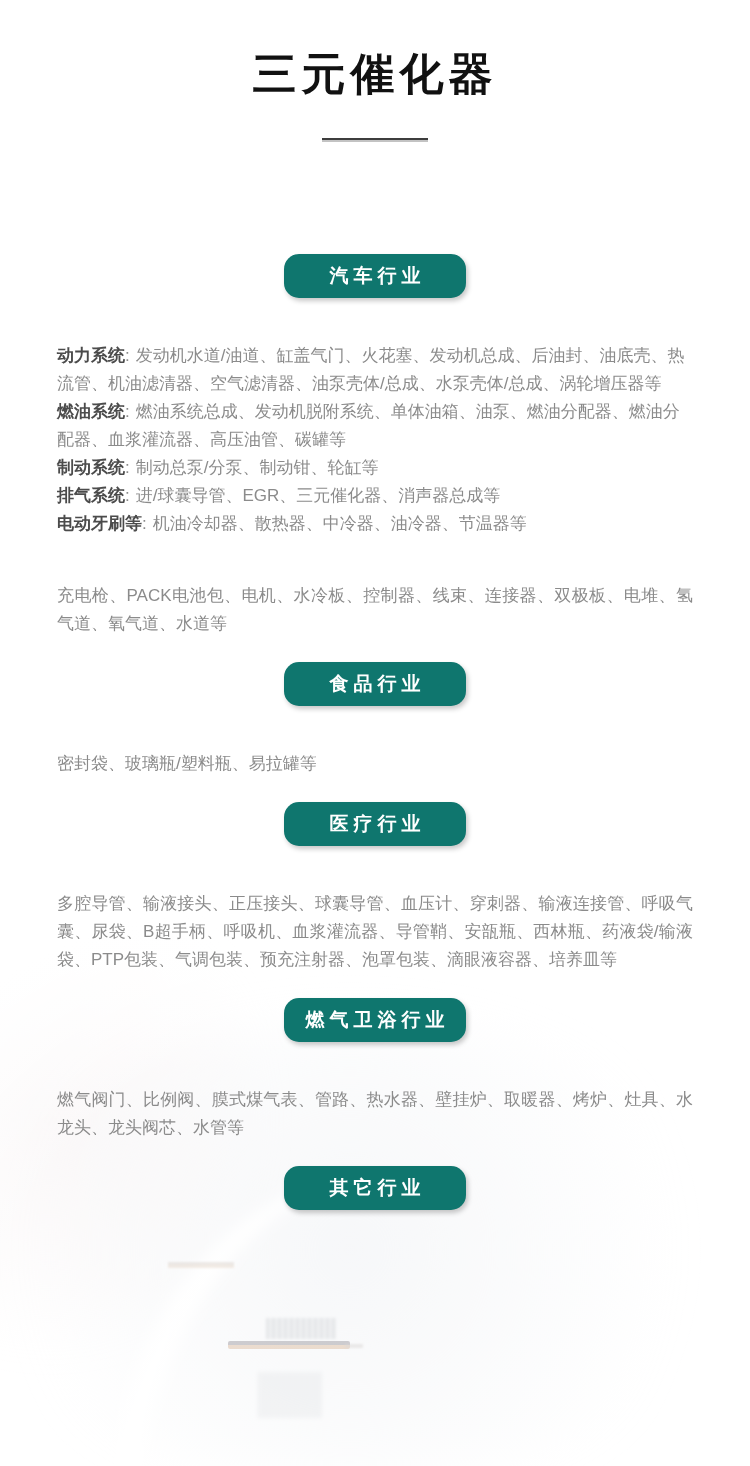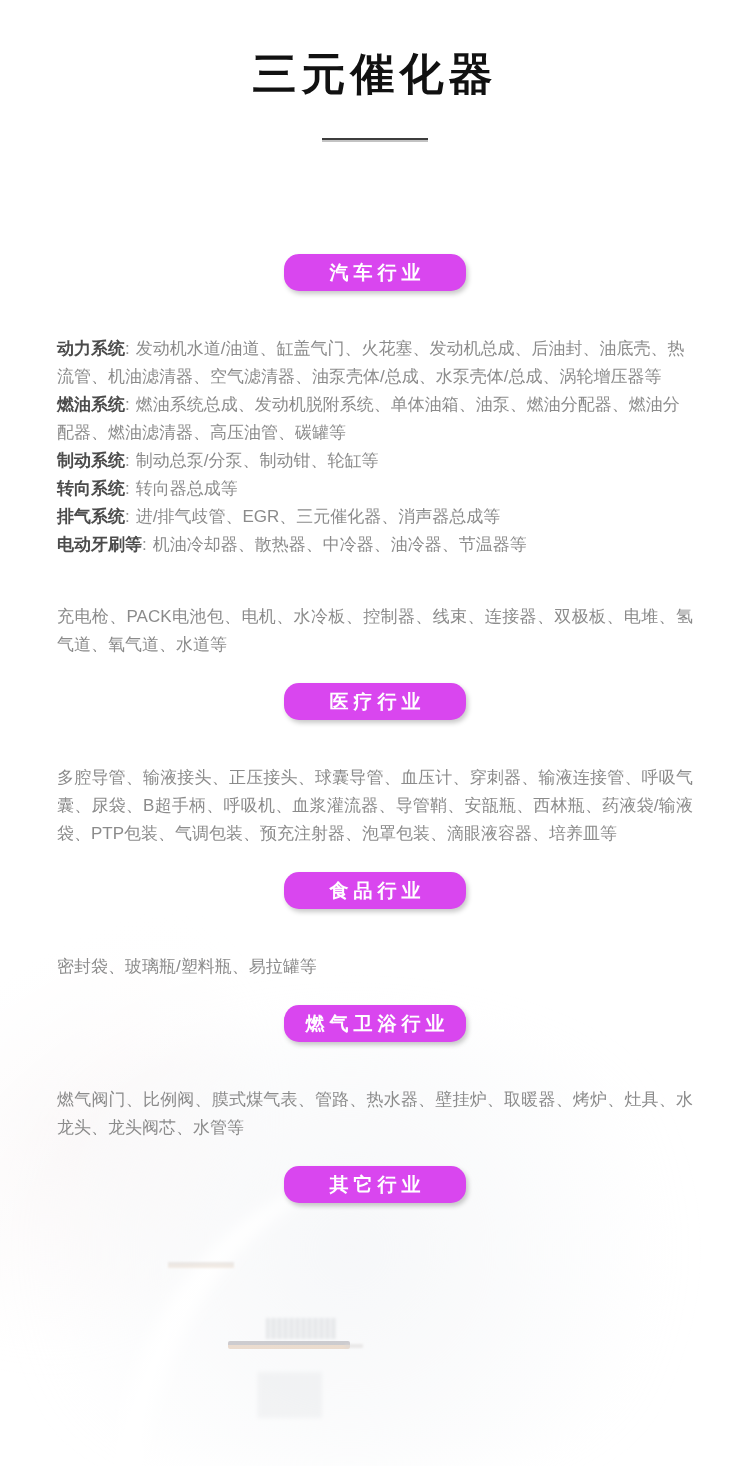--- a/index.html
+++ b/index.html
@@ -91,23 +91,23 @@
     margin: 36px auto 0 auto;
     background: #3d3d3d;
     box-shadow: 0 2px 0 rgba(175,175,175,0.75);
   }
 
   .sec { margin-top: 24px; }
   .sec.first { margin-top: 114px; }
 
   .pill {
     width: 182px;
-    height: 37px;
+    height: 44px;
     margin: 0 auto 14px auto;
-    background: #d946ef;
+    background: #0f766e;
     border-radius: 15px;
     box-shadow: 2px 3px 5px rgba(0,0,0,0.22);
     display: flex;
     align-items: center;
     justify-content: center;
   }
   .pill span {
     color: #ffffff;
     font-size: 19px;
     font-weight: bold;
@@ -148,44 +148,43 @@
 
     <h1 class="title">三元催化器</h1>
     <div class="title-divider"></div>
 
     <section class="sec first">
       <div class="pill">
         <span>汽车行业</span>
       </div>
       <div class="body-text">
         <p class="para"><span class="plabel">动力系统</span><span class="colon">:</span><span class="ptext">发动机水道/油道、缸盖气门、火花塞、发动机总成、后油封、油底壳、热　流管、机油滤清器、空气滤清器、油泵壳体/总成、水泵壳体/总成、涡轮增压器等</span></p>
-        <p class="para"><span class="plabel">燃油系统</span><span class="colon">:</span><span class="ptext">燃油系统总成、发动机脱附系统、单体油箱、油泵、燃油分配器、燃油分配器、燃油滤清器、高压油管、碳罐等</span></p>
+        <p class="para"><span class="plabel">燃油系统</span><span class="colon">:</span><span class="ptext">燃油系统总成、发动机脱附系统、单体油箱、油泵、燃油分配器、燃油分配器、血浆灌流器、高压油管、碳罐等</span></p>
         <p class="para"><span class="plabel">制动系统</span><span class="colon">:</span><span class="ptext">制动总泵/分泵、制动钳、轮缸等</span></p>
-        <p class="para"><span class="plabel">转向系统</span><span class="colon">:</span><span class="ptext">转向器总成等</span></p>
-        <p class="para"><span class="plabel">排气系统</span><span class="colon">:</span><span class="ptext">进/排气歧管、EGR、三元催化器、消声器总成等</span></p>
+        <p class="para"><span class="plabel">排气系统</span><span class="colon">:</span><span class="ptext">进/球囊导管、EGR、三元催化器、消声器总成等</span></p>
         <p class="para"><span class="plabel">电动牙刷等</span><span class="colon">:</span><span class="ptext">机油冷却器、散热器、中冷器、油冷器、节温器等</span></p>
       </div>
     </section>
 
     <section class="sec">
       <div class="body-text">充电枪、PACK电池包、电机、水冷板、控制器、线束、连接器、双极板、电堆、氢气道、氧气道、水道等</div>
     </section>
 
     <section class="sec">
       <div class="pill">
+        <span>食品行业</span>
+      </div>
+      <div class="body-text">密封袋、玻璃瓶/塑料瓶、易拉罐等</div>
+    </section>
+
+    <section class="sec">
+      <div class="pill">
         <span>医疗行业</span>
       </div>
       <div class="body-text">多腔导管、输液接头、正压接头、球囊导管、血压计、穿刺器、输液连接管、呼吸气囊、尿袋、B超手柄、呼吸机、血浆灌流器、导管鞘、安瓿瓶、西林瓶、药液袋/输液袋、PTP包装、气调包装、预充注射器、泡罩包装、滴眼液容器、培养皿等</div>
-    </section>
-
-    <section class="sec">
-      <div class="pill">
-        <span>食品行业</span>
-      </div>
-      <div class="body-text">密封袋、玻璃瓶/塑料瓶、易拉罐等</div>
     </section>
 
 
     <section class="sec">
       <div class="pill">
         <span>燃气卫浴行业</span>
       </div>
       <div class="body-text">燃气阀门、比例阀、膜式煤气表、管路、热水器、壁挂炉、取暖器、烤炉、灶具、水龙头、龙头阀芯、水管等</div>
     </section>
 

